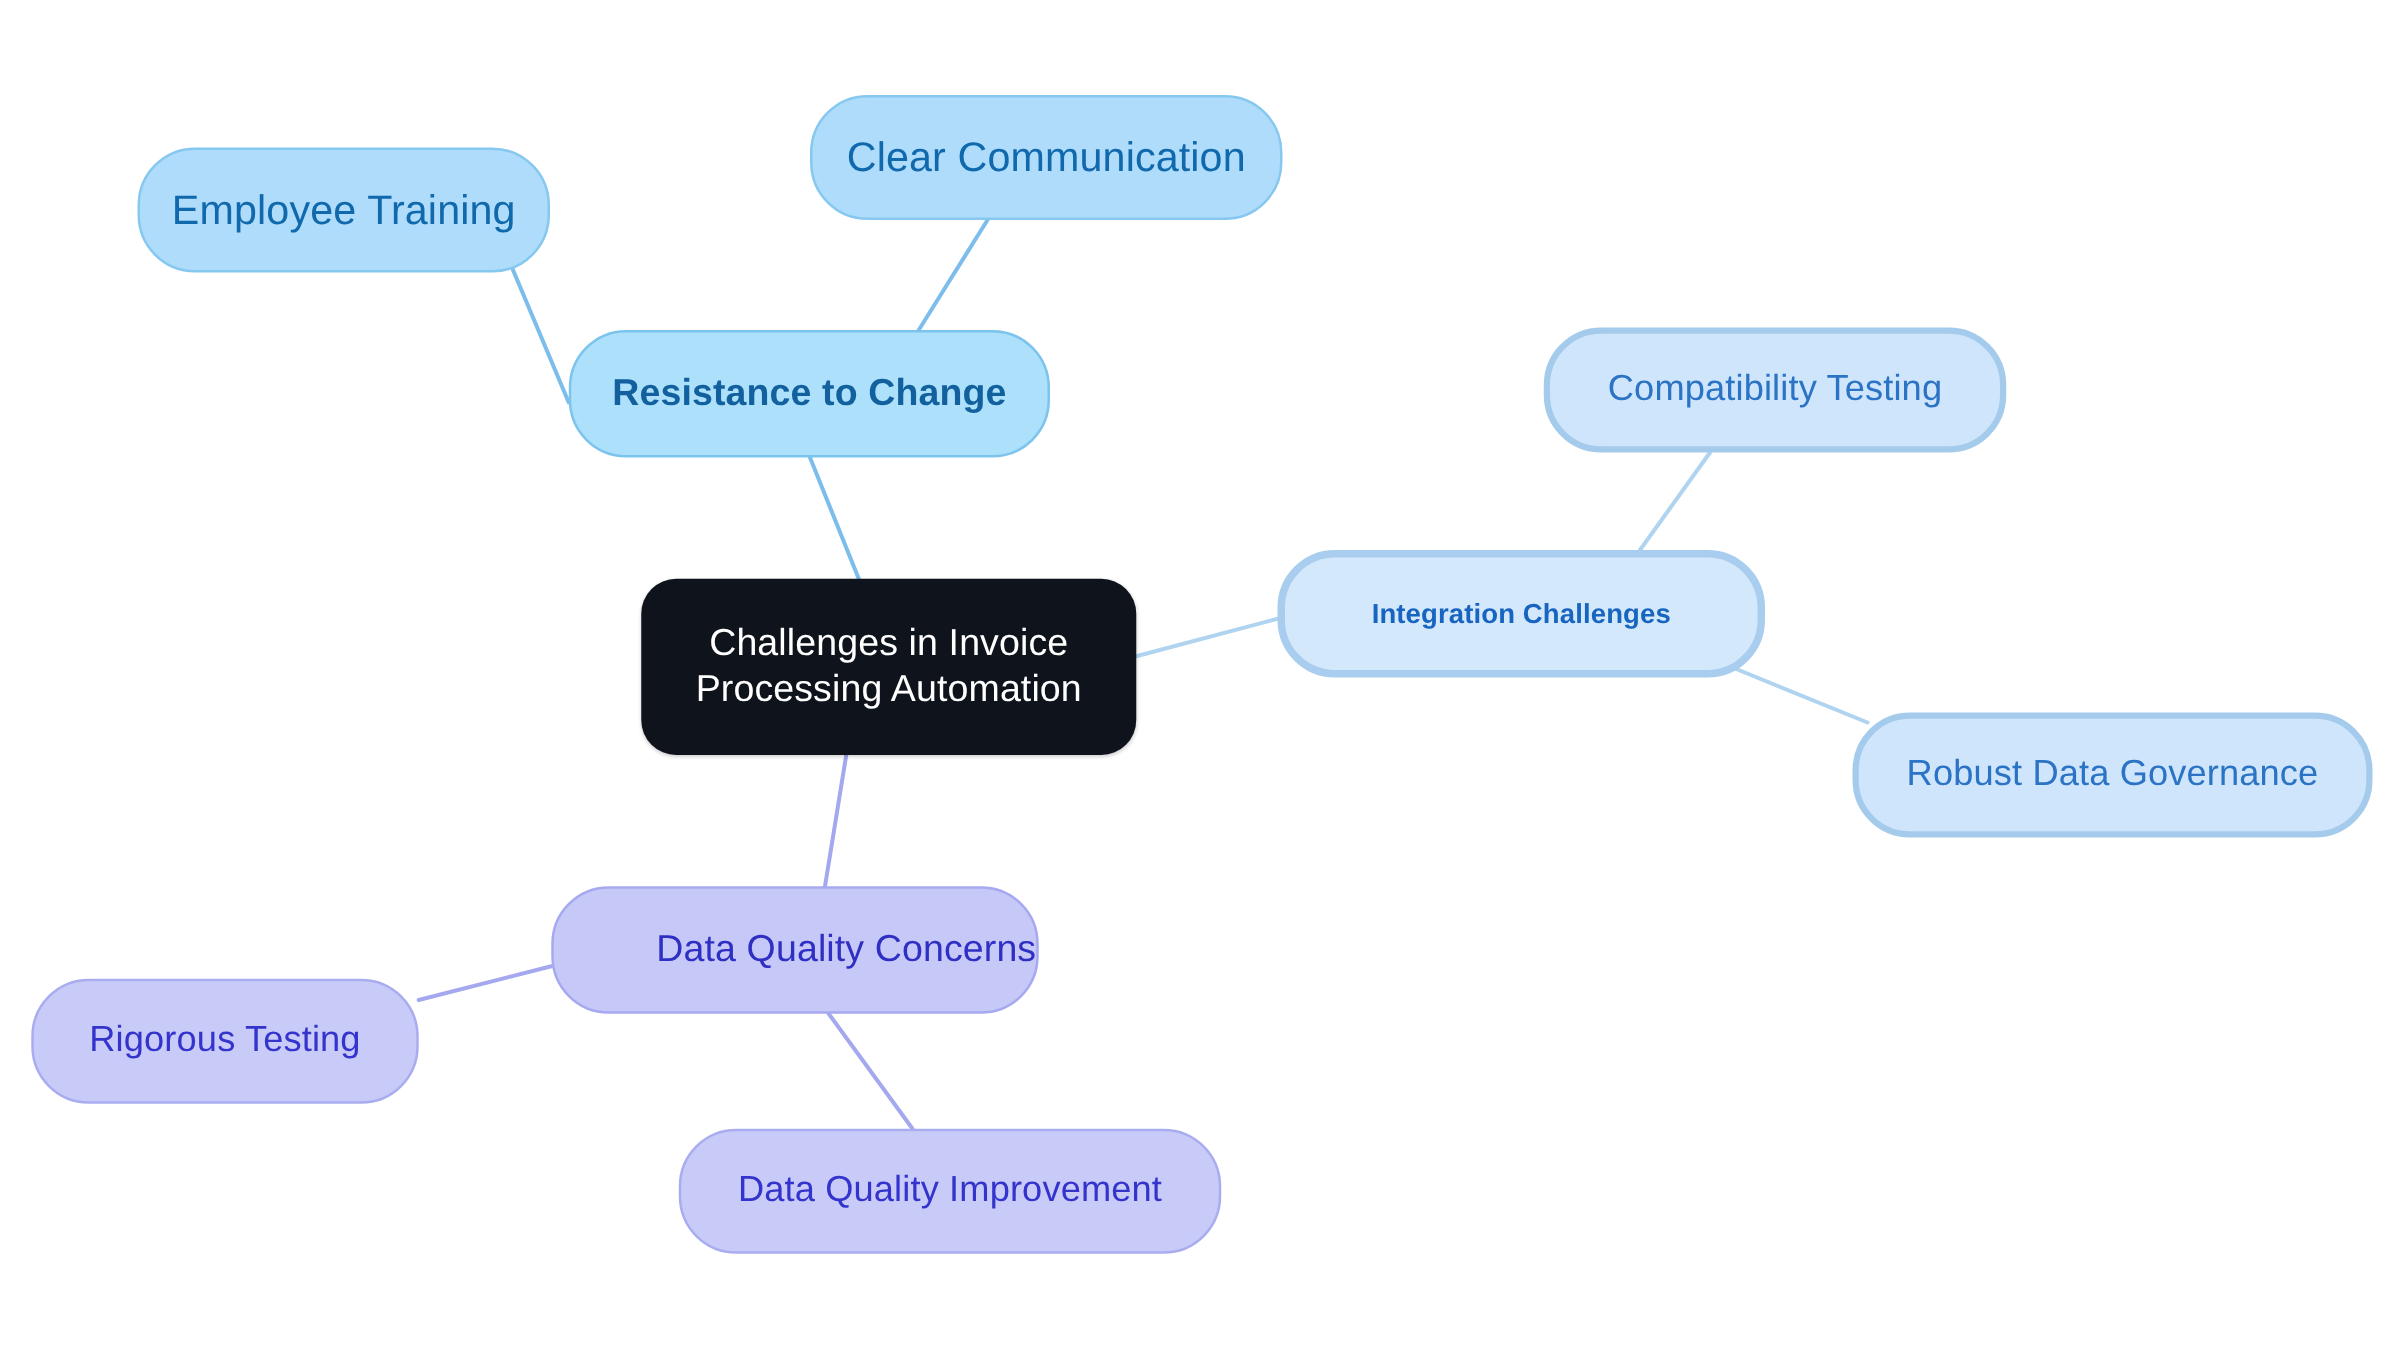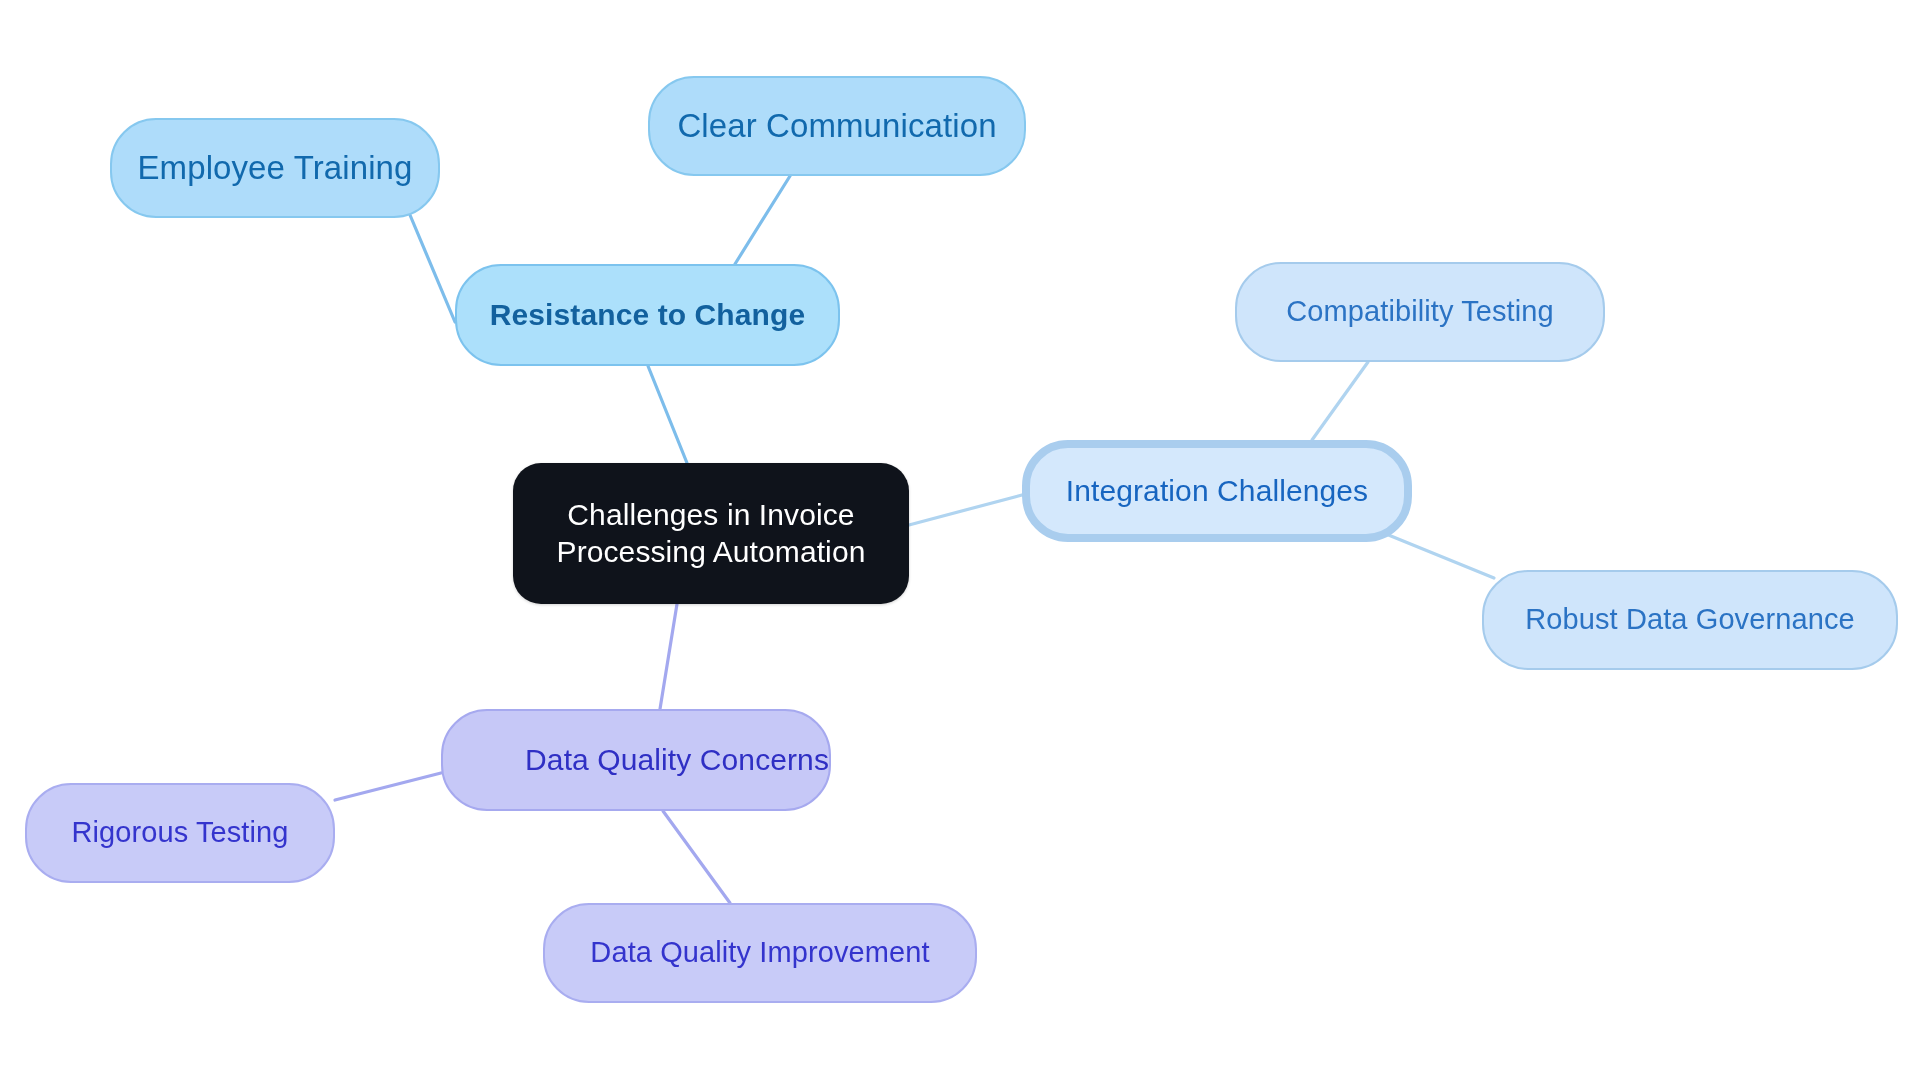--- a/index.html
+++ b/index.html
@@ -53,27 +53,28 @@
     font-weight: bold;
   }
   .node.l-blue {
     background: #aedcfa;
     border: 2px solid #86c8ef;
     color: #1169ad;
     font-size: 33px;
   }
   .node.b-lightblue {
     background: #d4e8fc;
-    border: 8px solid #737373;
+    border: 6px solid #737373;
     color: #1765c0;
-    font-size: 30px;
+    font-size: 22px;
+    font-weight: bold;
   }
   .node.l-lightblue {
     background: #cfe5fb;
-    border: 2px solid #ec4899;
+    border: 5px solid #ec4899;
     color: #2b73c4;
     font-size: 29px;
   }
   .node.b-purple {
     background: #c6c8f7;
     border: 2px solid #a6a9ef;
     color: #2f2fc4;
     font-size: 30px;
   }
   .node.l-purple {

